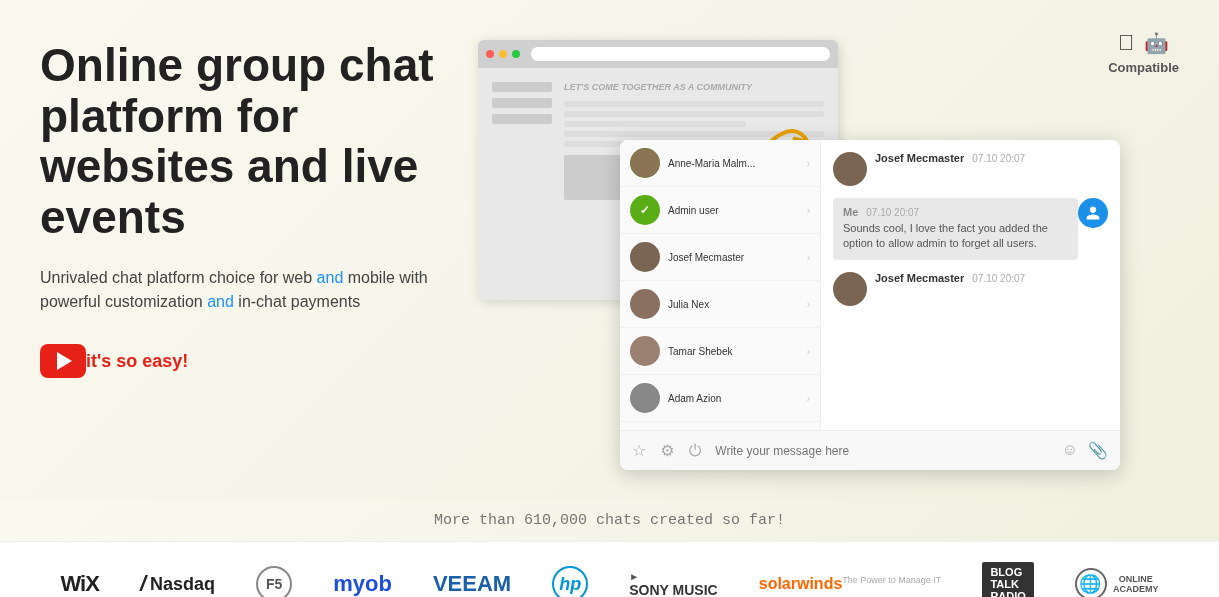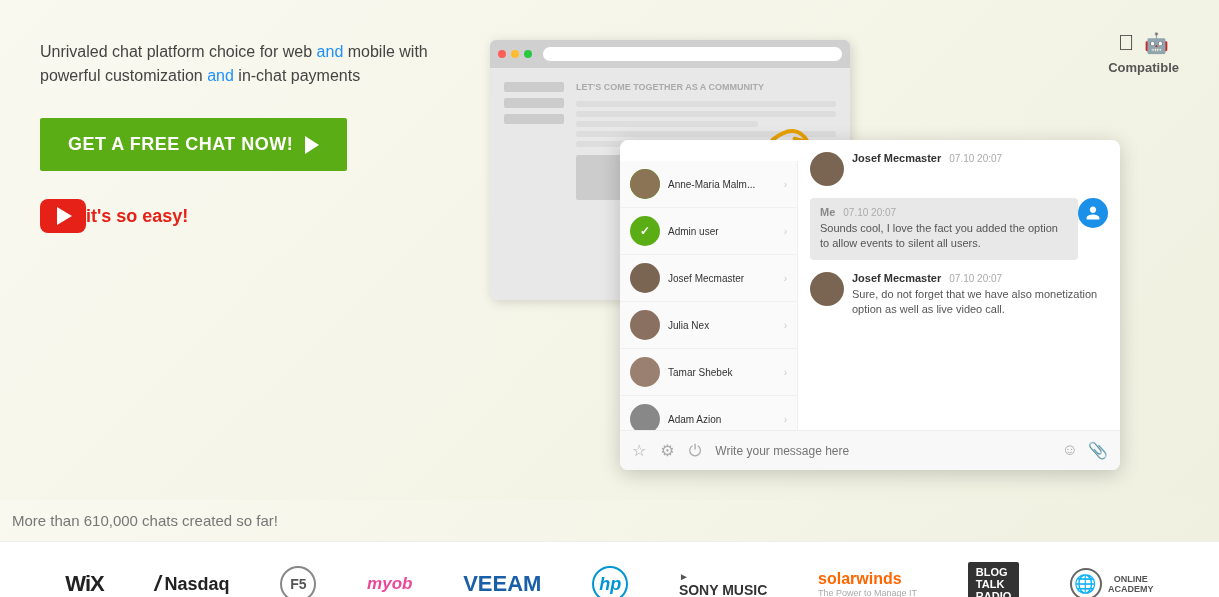--- a/index.html
+++ b/index.html
@@ -133,26 +133,27 @@
     .compatible-text {
       font-size: 13px;
       color: #555;
       font-weight: bold;
     }
 
     
     .browser-mockup {
       position: absolute;
       top: 10px;
-      left: 30px;
+      left: 18px;
       width: 360px;
       height: 260px;
       background: #e8e8e8;
       border-radius: 6px;
       box-shadow: 2px 2px 12px rgba(0,0,0,0.15);
+      font-style: italic;
     }
 
     .browser-bar {
       height: 28px;
       background: #d0d0d0;
       border-radius: 6px 6px 0 0;
       display: flex;
       align-items: center;
       padding: 0 8px;
       gap: 5px;
@@ -246,25 +247,24 @@
       overflow: hidden;
     }
 
     .chat-layout {
       display: flex;
       height: 290px;
     }
 
     
     .user-list {
-      width: 178px;
+      width: 201px;
       border-right: 1px solid #eee;
       background: #fafafa;
       overflow-y: auto;
-      margin-top: 21px;
     }
 
     .user-item {
       display: flex;
       align-items: center;
       padding: 8px 10px;
       border-bottom: 1px solid #f0f0f0;
       gap: 8px;
       cursor: pointer;
     }
@@ -411,24 +411,26 @@
       outline: none;
     }
 
     .toolbar-right-icons {
       display: flex;
       gap: 10px;
     }
 
     
     .stats-bar {
+      text-align: center;
       padding: 12px;
       background: linear-gradient(135deg, #f9f9f0 0%, #f0f0e0 100%);
       font-size: 15px;
       color: #777;
+      font-family: Liberation Mono, monospace;
     }
 
     
     .logos-section {
       background: #fff;
       padding: 20px 40px;
       display: flex;
       align-items: center;
       justify-content: space-around;
       border-top: 1px solid #eee;
@@ -442,21 +444,21 @@
     }
 
     .logo-text {
       font-size: 22px;
       font-weight: 900;
       color: #222;
     }
 
     .logo-text.wix { letter-spacing: -1px; }
     .logo-text.nasdaq { color: #222; font-size: 18px; }
-    .logo-text.myob { font-size: 17px; color: #ec4899; font-style: italic; }
+    .logo-text.myob { font-size: 22px; color: #1d4ed8; }
     .logo-text.veeam { color: #1a5fa8; font-size: 22px; font-weight: 900; }
     .logo-text.sony { color: #333; font-size: 14px; }
 
     .hp-logo {
       width: 36px;
       height: 36px;
       border: 2px solid #0096d6;
       border-radius: 50%;
       display: flex;
       align-items: center;
@@ -532,27 +534,24 @@
     .face4 { background: #9a8060; }
     .face5 { background: #8a7060; }
 
   </style>
 </head>
 <body>
 
 <div class="hero">
 
   <div class="hero-left">
+    <h1 class="hero-title">Online group chat platform for websites and live events</h1>
     <p class="hero-subtitle">
       <span>Unrivaled chat platform choice for web </span><span class="highlight-blue">and</span><span> mobile with powerful customization </span><span class="highlight-blue">and</span><span> in-chat payments</span>
     </p>
-    <button class="cta-button">
-      <span>GET A FREE CHAT NOW!</span>
-      <span class="cta-arrow"></span>
-    </button>
     <div class="youtube-badge">
       <div class="yt-icon">
         <div class="yt-play"></div>
       </div>
       <span class="yt-label">it's so easy!</span>
     </div>
   </div>
 
   <div class="hero-right">
 
@@ -659,37 +658,36 @@
               </div>
             </div>
           </div>
 
           <div class="me-block">
             <div class="msg-content msg-bubble-me" style="flex:1;">
               <div class="msg-header">
                 <span class="msg-name" style="color:#888;">Me</span>
                 <span class="msg-time">07.10 20:07</span>
               </div>
-              <div class="msg-text">Sounds cool, I love the fact you added the option to allow events to silent all users.</div>
+              <div class="msg-text">Sounds cool, I love the fact you added the option to allow admin to forget all users.</div>
             </div>
             <div class="blue-avatar-right">
               <svg width="16" height="16" viewBox="0 0 24 24" fill="white">
                   <path d="M12 12c2.7 0 4.8-2.1 4.8-4.8S14.7 2.4 12 2.4 7.2 4.5 7.2 7.2 9.3 12 12 12zm0 2.4c-3.2 0-9.6 1.6-9.6 4.8v2.4h19.2v-2.4c0-3.2-6.4-4.8-9.6-4.8z"></path>
                 </svg>
             </div>
           </div>
 
           <div class="message-block">
             <div class="msg-avatar user1"></div>
             <div class="msg-content">
               <div class="msg-header">
                 <span class="msg-name">Josef Mecmaster</span>
                 <span class="msg-time">07.10 20:07</span>
               </div>
-              <div class="msg-text">Sure, do not forget that we have also monetization option as well as live video call.</div>
             </div>
           </div>
 
         </div>
       </div>
 
       <div class="chat-toolbar">
         <span class="toolbar-icon">☆</span>
         <span class="toolbar-icon">⚙</span>
         <span class="toolbar-icon">⏻</span>
@@ -736,21 +734,21 @@
   </div>
 
   <div class="logo-item">
     <div style="display:flex; flex-direction:column; align-items:flex-start;">
       <span style="font-size:10px; color:#555; font-style:italic;">►</span>
       <span class="logo-text sony">SONY MUSIC</span>
     </div>
   </div>
 
   <div class="logo-item">
-    <div style="display:flex; flex-direction:column; align-items:flex-start;">
+    <div style="display:flex; align-items:flex-start;">
       <span style="font-size:16px; font-weight:700; color:#f60;">solarwinds</span>
       <span style="font-size:9px; color:#aaa;">The Power to Manage IT</span>
     </div>
   </div>
 
   <div class="logo-item">
     <div class="blog-talk">
       <span class="blog-talk-top">BLOG<br>TALK<br>RADIO</span>
     </div>
   </div>

